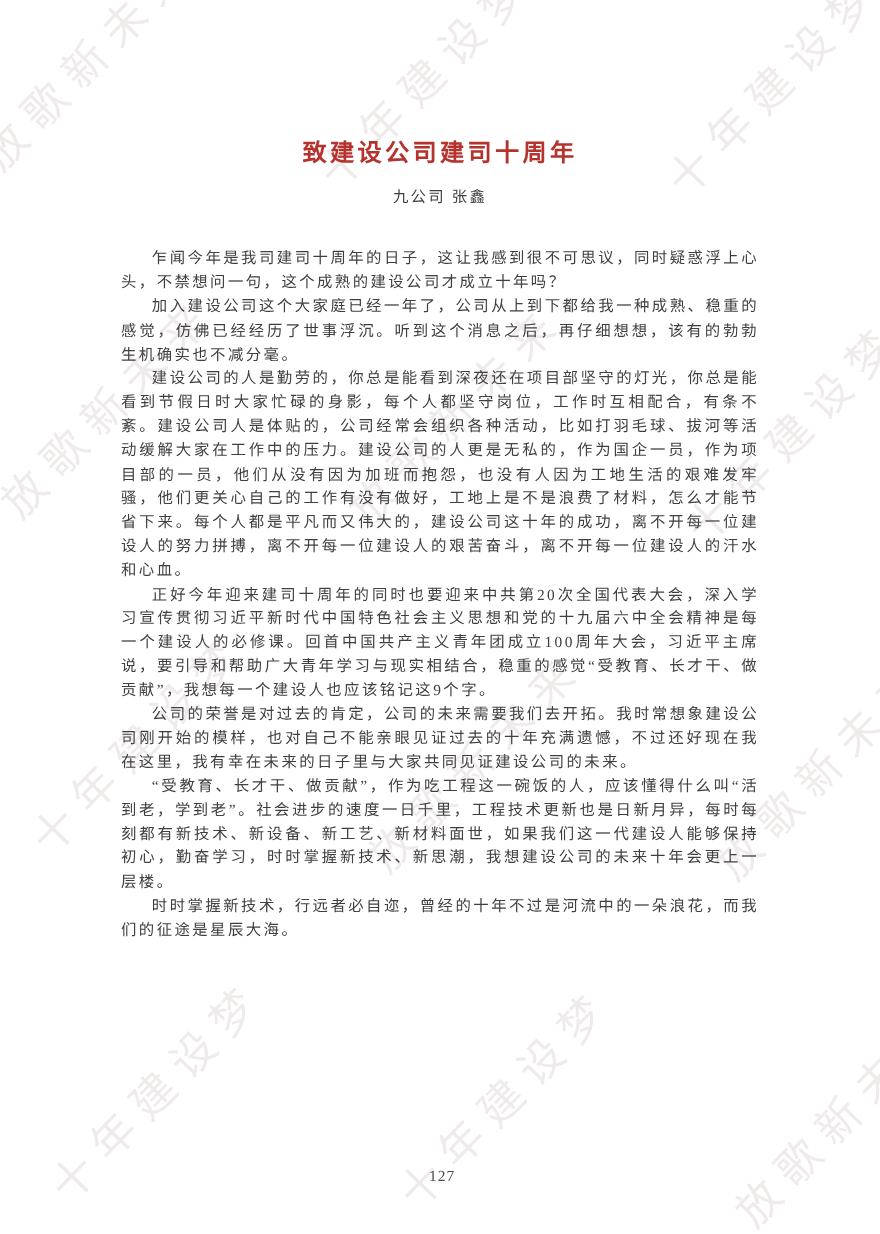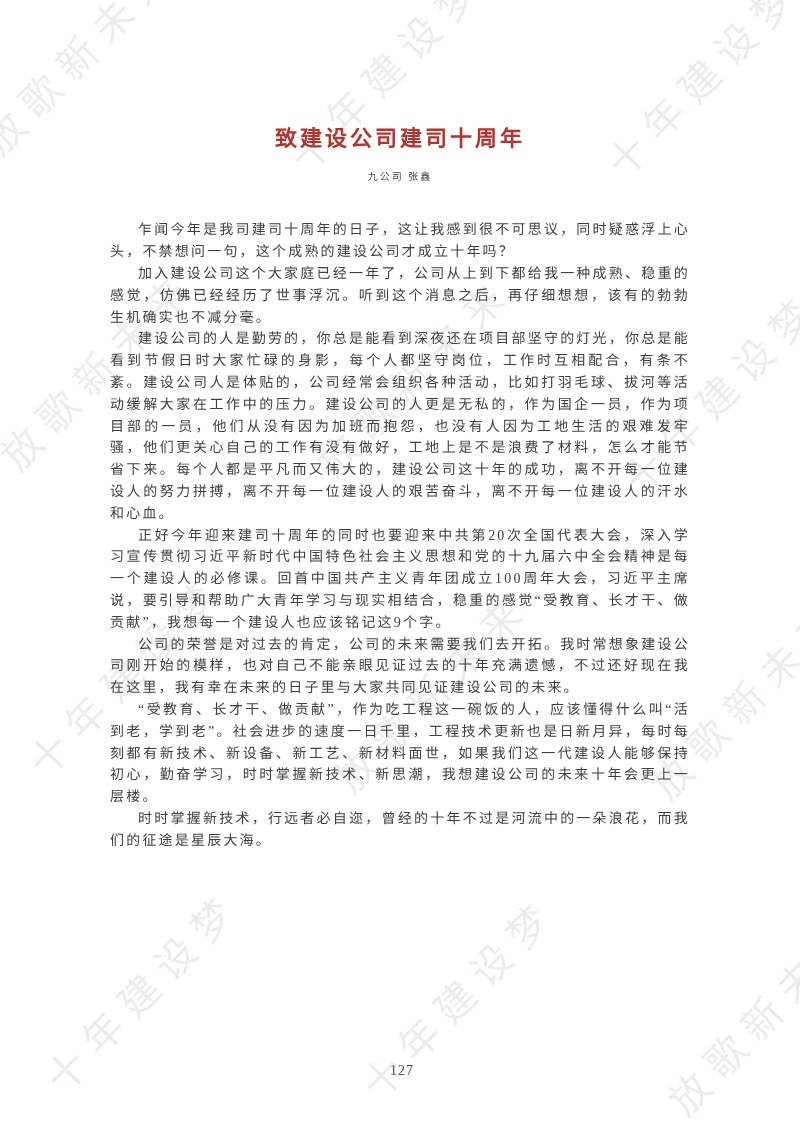--- a/index.html
+++ b/index.html
@@ -57,21 +57,21 @@
     text-align: center;
     font-size: 22px;
     font-weight: bold;
     letter-spacing: 3px;
     color: #b5322d;
     line-height: 1.2;
   }
   .byline {
     margin-top: 16px;
     text-align: center;
-    font-size: 10px;
+    font-size: 14px;
     letter-spacing: 2px;
     color: #3f3f3f;
   }
   .article-body {
     margin-top: 36px;
     color: #3f3f3f;
     font-size: 14px;
     line-height: 21.8px;
     letter-spacing: 2.2px;
     text-align: justify;

